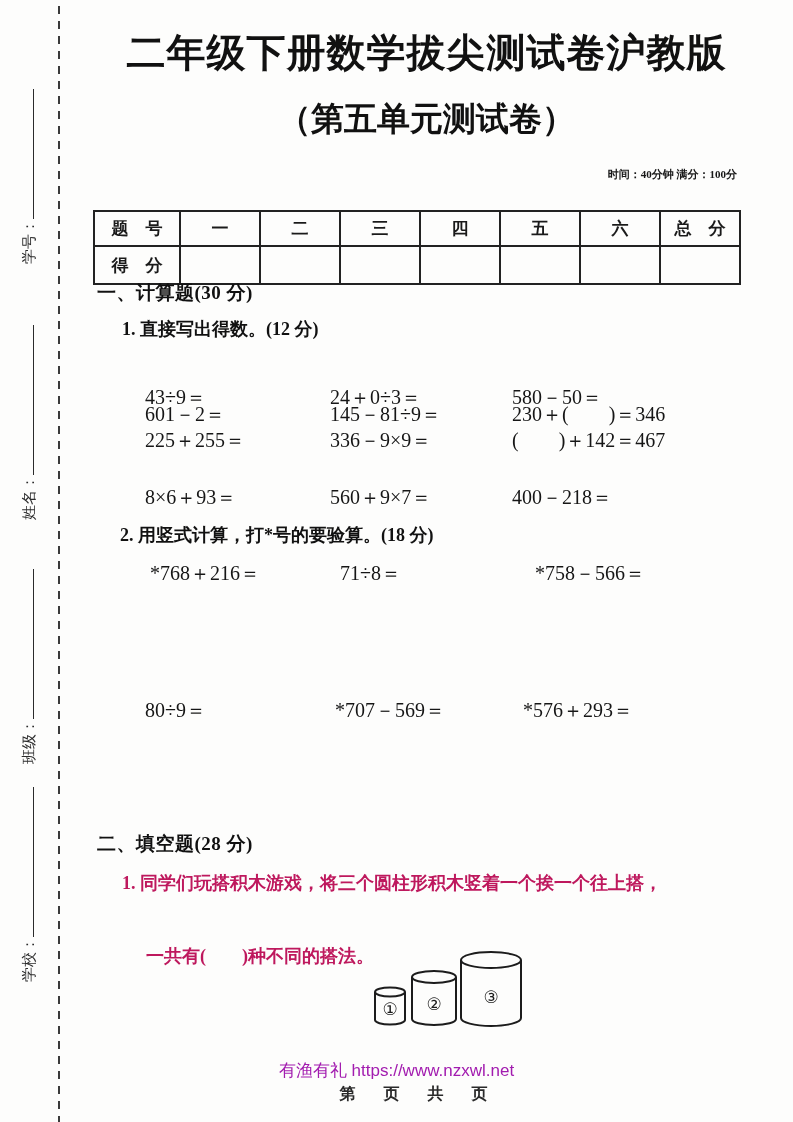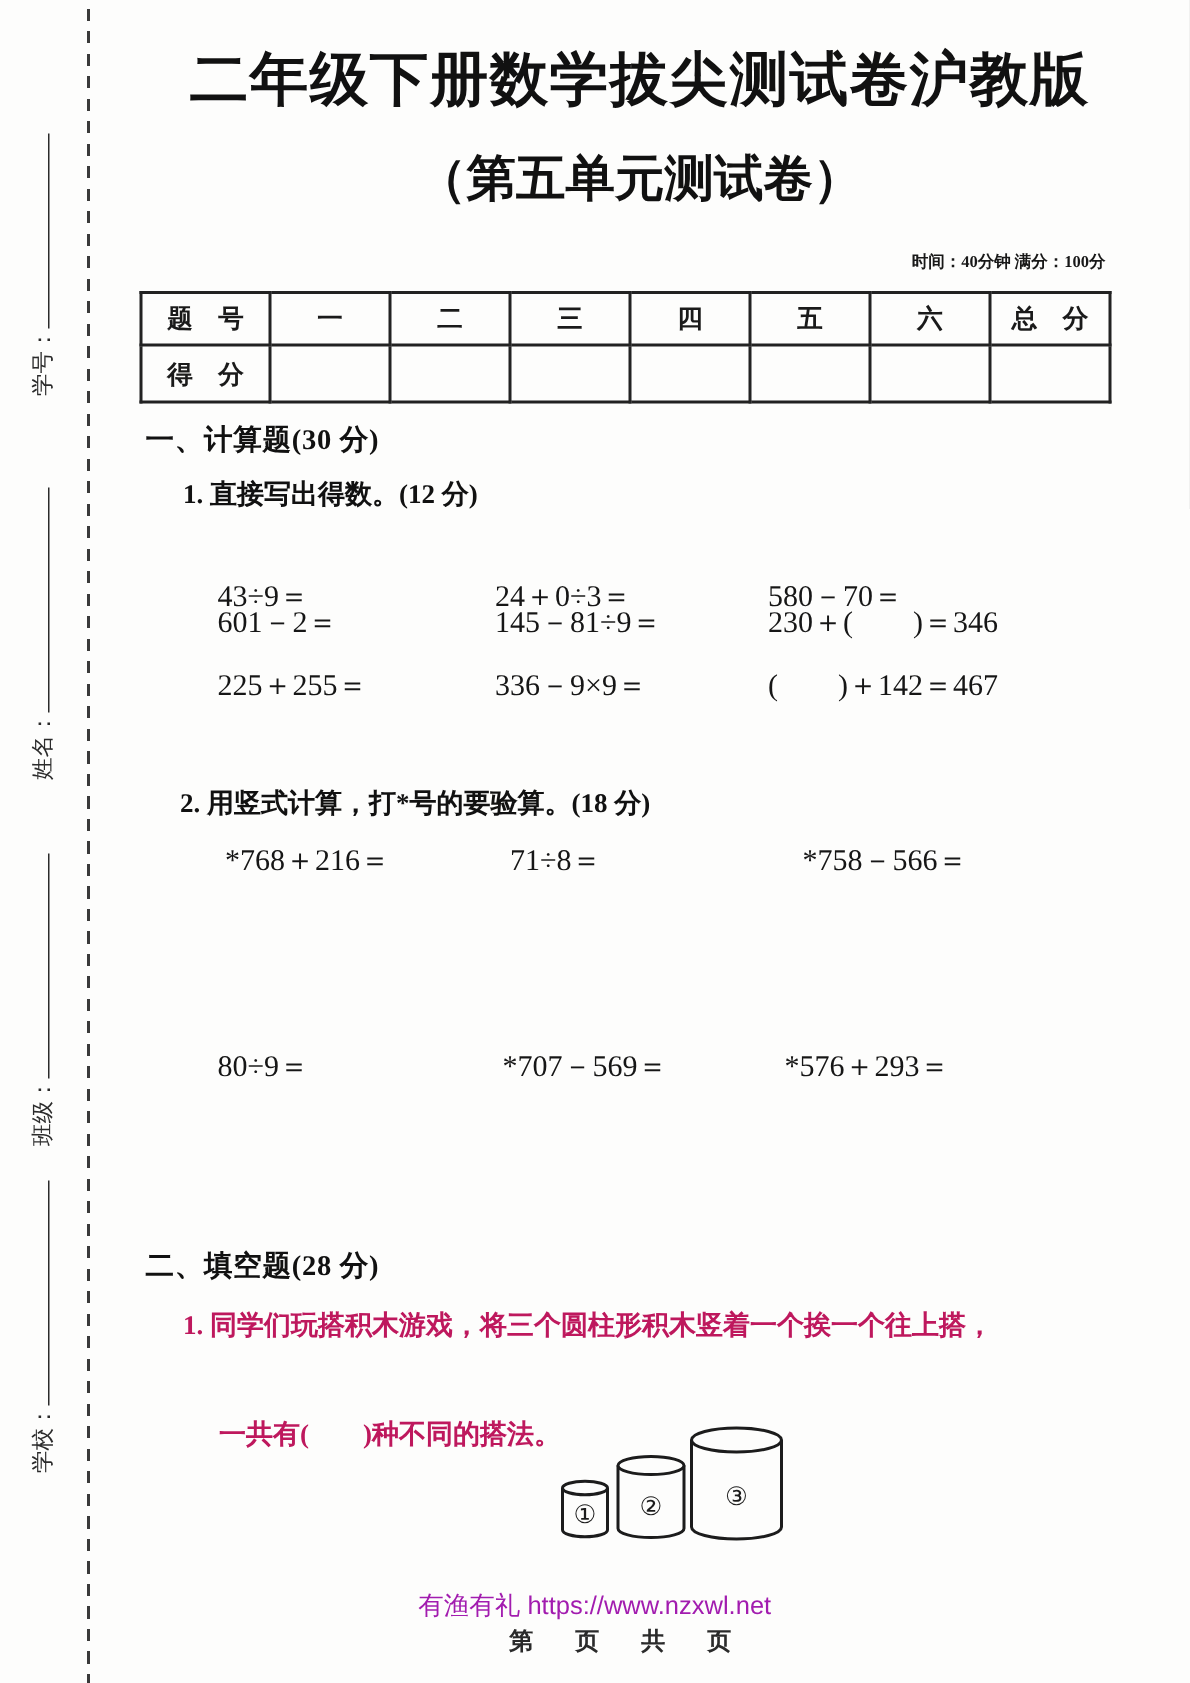--- a/index.html
+++ b/index.html
@@ -33,21 +33,21 @@
     position:absolute;top:97px;left:60px;right:0;text-align:center;
     font-family:"Liberation Sans","DejaVu Sans",sans-serif;
     font-weight:700;font-size:33px;color:#111;
   }
   .exam-info{
     position:absolute;top:167px;right:56px;
     font-size:11px;font-weight:600;color:#181818;
   }
   
   .score-table{
-    position:absolute;left:93px;top:194px;
+    position:absolute;left:93px;top:210px;
     border-collapse:collapse;table-layout:fixed;
   }
   .score-table td{
     border:2px solid #222;text-align:center;vertical-align:middle;
     font-size:17px;font-weight:700;color:#1a1a1a;padding:0;
   }
   .score-table .r1 td{height:33px;}
   .score-table .r2 td{height:36px;}
   
   .sec-heading{position:absolute;font-size:19px;font-weight:800;color:#111;letter-spacing:.5px;}
@@ -134,31 +134,36 @@
     </tr>
   </tbody>
     </table>
 
   <div class="sec-heading" style="left:97px;top:280px;">一、计算题(30 分)</div>
   <div class="q-prompt" style="left:122px;top:317px;">1. 直接写出得数。(12 分)</div>
 
   <div class="eq-row q1row" style="left:145px;top:360px;margin-top:24px;">
     <span class="eq">43÷9＝</span>
     <span class="eq">24＋0÷3＝</span>
-    <span class="eq">580－70＝</span>
+    <span class="eq">580－50＝</span>
   </div>
   <div class="eq-row q1row" style="left:145px;top:401px;">
     <span class="eq">601－2＝</span>
     <span class="eq">145－81÷9＝</span>
     <span class="eq">230＋(　　)＝346</span>
   </div>
-  <div class="eq-row q1row" style="left:145px;top:443px;">
+  <div class="eq-row q1row" style="left:145px;top:427px;">
     <span class="eq">225＋255＝</span>
     <span class="eq">336－9×9＝</span>
     <span class="eq">(　　)＋142＝467</span>
+  </div>
+  <div class="eq-row q1row" style="left:145px;top:484px;">
+    <span class="eq">8×6＋93＝</span>
+    <span class="eq">560＋9×7＝</span>
+    <span class="eq">400－218＝</span>
   </div>
 
   <div class="q-prompt" style="left:120px;top:523px;">2. 用竖式计算，打*号的要验算。(18 分)</div>
   <div class="eq-row q2row1" style="left:150px;top:560px;">
     <span class="eq">*768＋216＝</span>
     <span class="eq">71÷8＝</span>
     <span class="eq">*758－566＝</span>
   </div>
   <div class="eq-row q2row2" style="left:145px;top:697px;">
     <span class="eq">80÷9＝</span>

